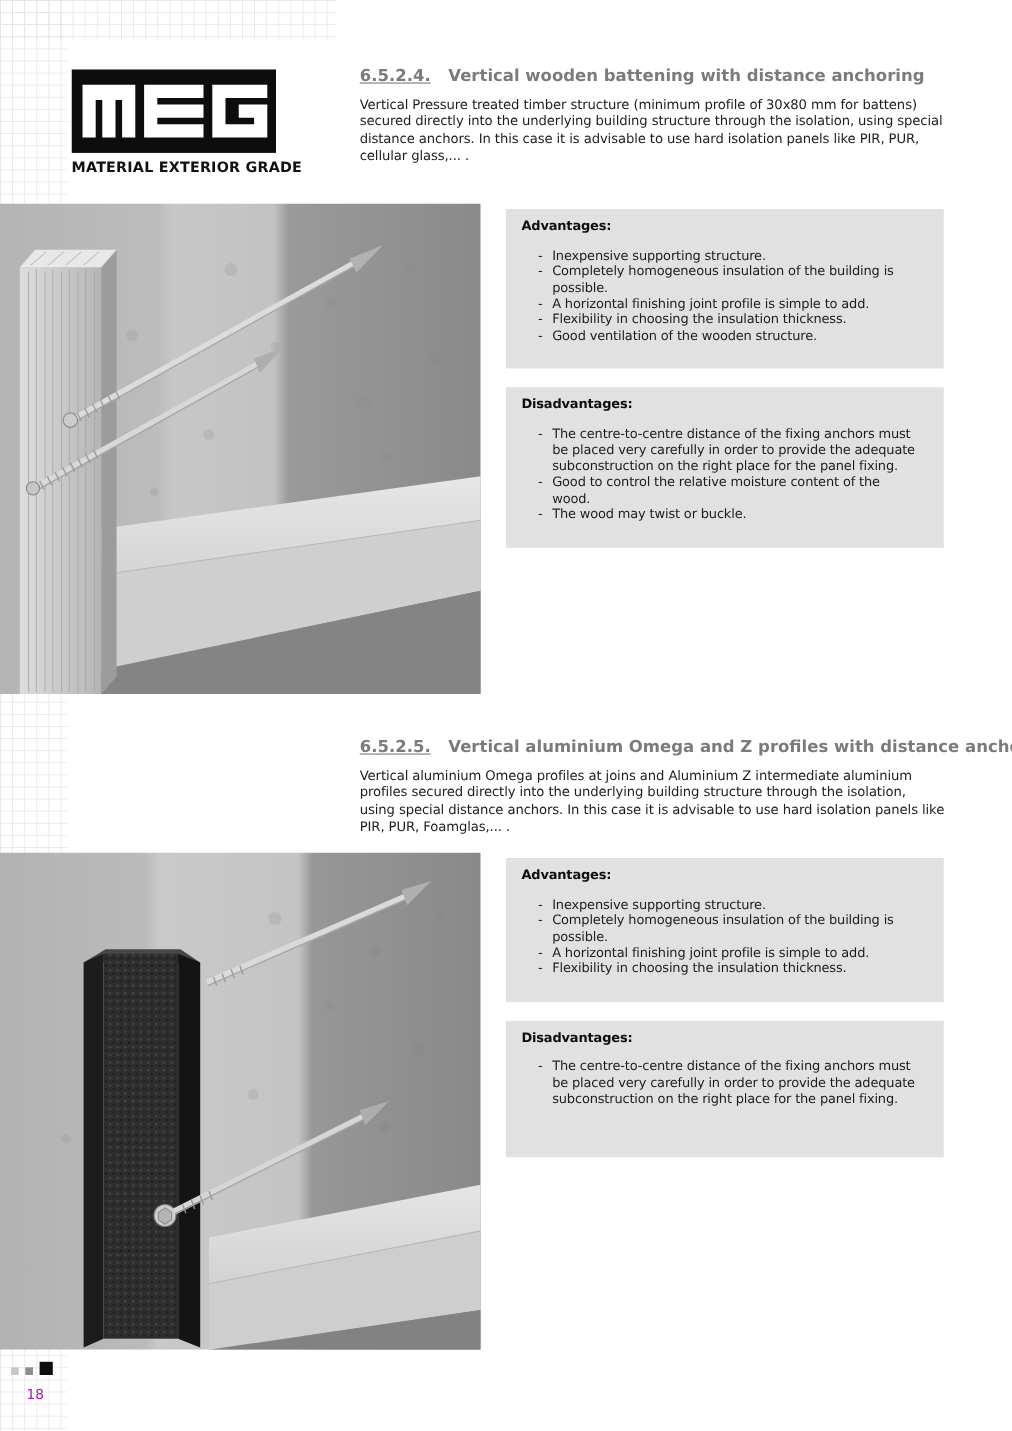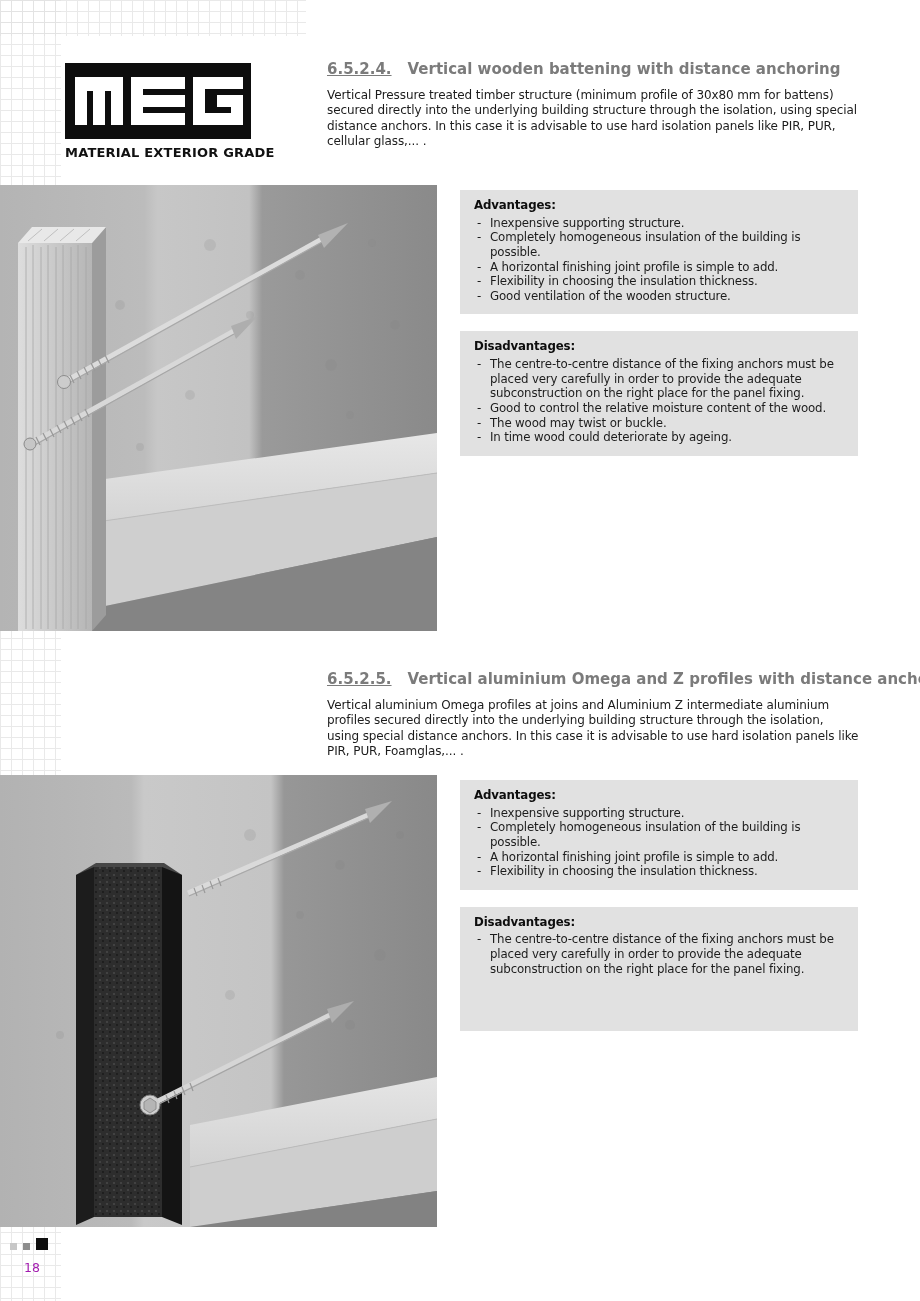--- a/index.html
+++ b/index.html
@@ -48,21 +48,21 @@
   .boxcol { position:absolute; left:460px; width:398px; }
   .col-1 { top:190px; }
   .col-2 { top:780px; }
   .info-box {
     background:#e1e1e1; padding:8px 12px 11px 14px; box-sizing:border-box;
     font-size:11.8px; line-height:1.24; letter-spacing:-.15px; color:#1c1c1c;
   }
   .info-box + .info-box { margin-top:17px; }
   .box-dis-tall { min-height:124px; }
   .box-title { font-weight:bold; margin-bottom:3px; color:#0e0e0e; }
-  .box-list { margin:0; padding:0; list-style:none; }
+  .box-list { margin:12px; padding:0; list-style:none; }
   .box-list li { position:relative; padding-left:16px; }
   .box-list li::before { content:"-"; position:absolute; left:3px; }
 
   .footer-marks { position:absolute; left:10px; top:1238px; display:flex; align-items:flex-end; gap:6px; }
   .sq1 { width:7px; height:7px; background:#c7c7c7; }
   .sq2 { width:7px; height:7px; background:#8d8d8d; }
   .sq3 { width:12px; height:12px; background:#0e0e0e; }
   .page-number { position:absolute; left:24px; top:1260px; font-size:12.5px; color:#a21caf; }
 </style>
 </head>
@@ -193,21 +193,20 @@
           <li>Flexibility in choosing the insulation thickness.</li>
           <li>Good ventilation of the wooden structure.</li>
         </ul>
     </div>
     <div class="info-box">
       <div class="box-title">Disadvantages:</div>
       <ul class="box-list">
           <li>The centre-to-centre distance of the fixing anchors must be placed very carefully in order to provide the adequate subconstruction on the right place for the panel fixing.</li>
           <li>Good to control the relative moisture content of the wood.</li>
           <li>The wood may twist or buckle.</li>
-          <li>In time wood could deteriorate by ageing.</li>
         </ul>
     </div>
   </div>
 
   <div class="section-heading heading-2">
     <span class="sec-num">6.5.2.5.</span><span class="sec-title">Vertical aluminium Omega and Z profiles with distance anchoring</span>
   </div>
   <p class="section-body body-2">Vertical aluminium Omega profiles at joins and Aluminium Z intermediate aluminium profiles secured directly into the underlying building structure through the isolation, using special distance anchors. In this case it is advisable to use hard isolation panels like PIR, PUR, Foamglas,... .</p>
 
   <div class="render render-2">

